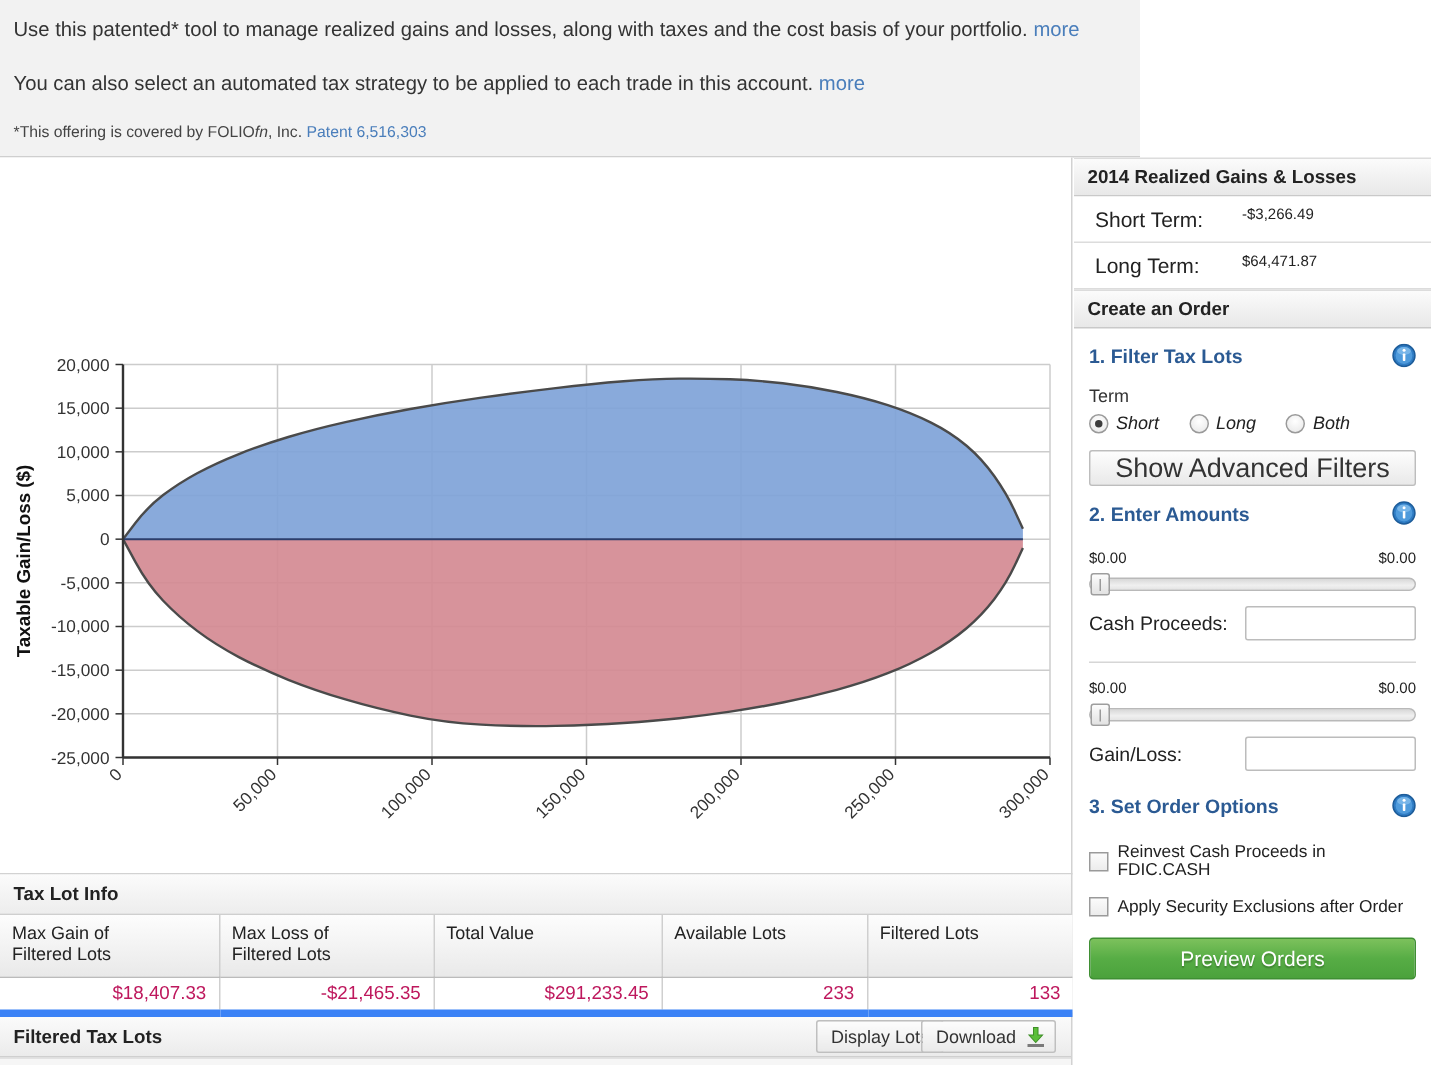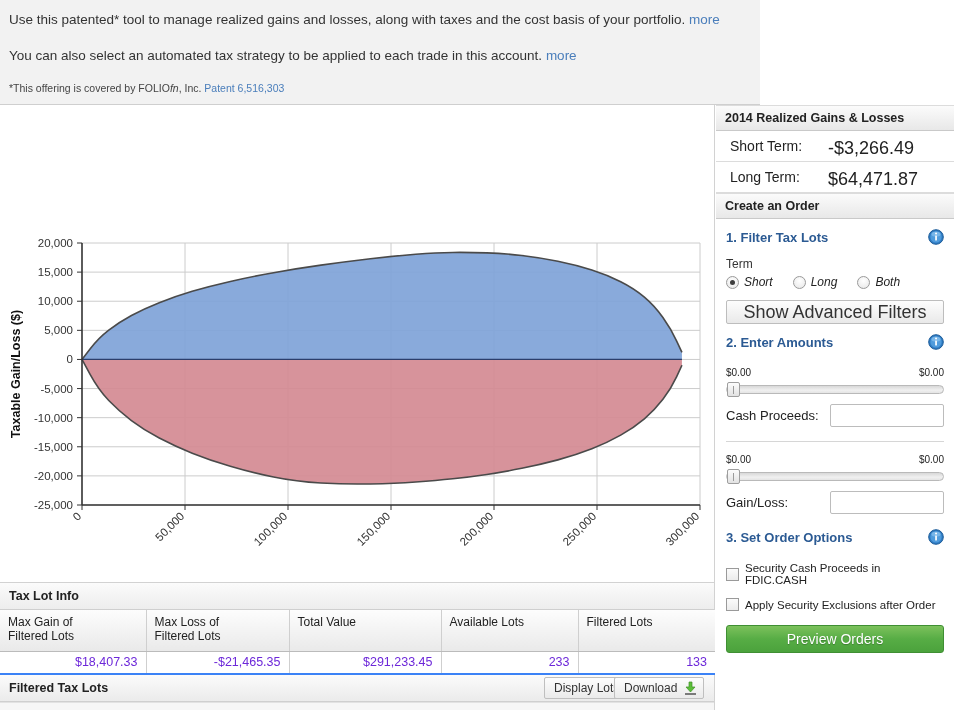--- a/index.html
+++ b/index.html
@@ -71,27 +71,27 @@
     font-size: 12px;
     text-align: left;
     padding: 5px 8px 6px 8px;
     height: 41px;
     vertical-align: top;
     color: #222;
     line-height: 1.18;
   }
   table.lots td {
     border-right: 1px solid #cfcfcf;
-    border-bottom: 2px solid #3b82f6;
+    border-bottom: 5px solid #3b82f6;
     font-size: 12.5px;
     text-align: right;
     padding: 3px 8px 4px 8px;
     height: 22px;
     background: #ffffff;
-    color: #6d28d9;
+    color: #be185d;
   }
   table.lots th:last-child, table.lots td:last-child { border-right: none; }
 
   .filtered-bar {
     position: relative;
     height: 27px;
     background: linear-gradient(to bottom, #fbfbfb 0%, #ebebeb 100%);
     border-bottom: 1px solid #cfcfcf;
   }
   .filtered-bar .title {
@@ -133,21 +133,21 @@
   .sb-row {
     height: 31px; border-bottom: 1px solid #dcdcdc;
     position: relative; background: #fff;
   }
   .sb-row .lbl {
     position: absolute; left: 14px; top: 7px;
     font-size: 14px; color: #222;
   }
   .sb-row .val {
     position: absolute; left: 112px; top: 7px;
-    font-size: 18px; color: #222;
+    font-size: 10px; color: #222;
   }
   .sb-body { padding: 0 10px; position: relative; }
 
   .step-head {
     position: relative;
     margin-top: 11px;
     height: 20px;
   }
   .step-head .txt {
     font-size: 13px; font-weight: bold; color: #2b5a93;
@@ -467,21 +467,21 @@
             <circle cx="8" cy="8" r="5.6" fill="#4f9bdc"></circle>
             <ellipse cx="8" cy="5" rx="4.6" ry="2.6" fill="#8fc4ef" opacity=".65"></ellipse>
             <rect x="7.2" y="6.6" width="1.7" height="5" fill="#ffffff" rx=".5"></rect>
             <circle cx="8.05" cy="4.5" r="1" fill="#ffffff"></circle>
           </svg>
         </span>
       </div>
 
       <label class="check-row">
         <span class="checkbox"></span>
-        <span class="check-txt">Security Cash Proceeds in FDIC.CASH</span>
+        <span class="check-txt">Reinvest Cash Proceeds in FDIC.CASH</span>
       </label>
       <label class="check-row">
         <span class="checkbox"></span>
         <span class="check-txt">Apply Security Exclusions after Order</span>
       </label>
 
       <button class="preview-btn">Preview Orders</button>
     </div>
   </div>
 </div>

